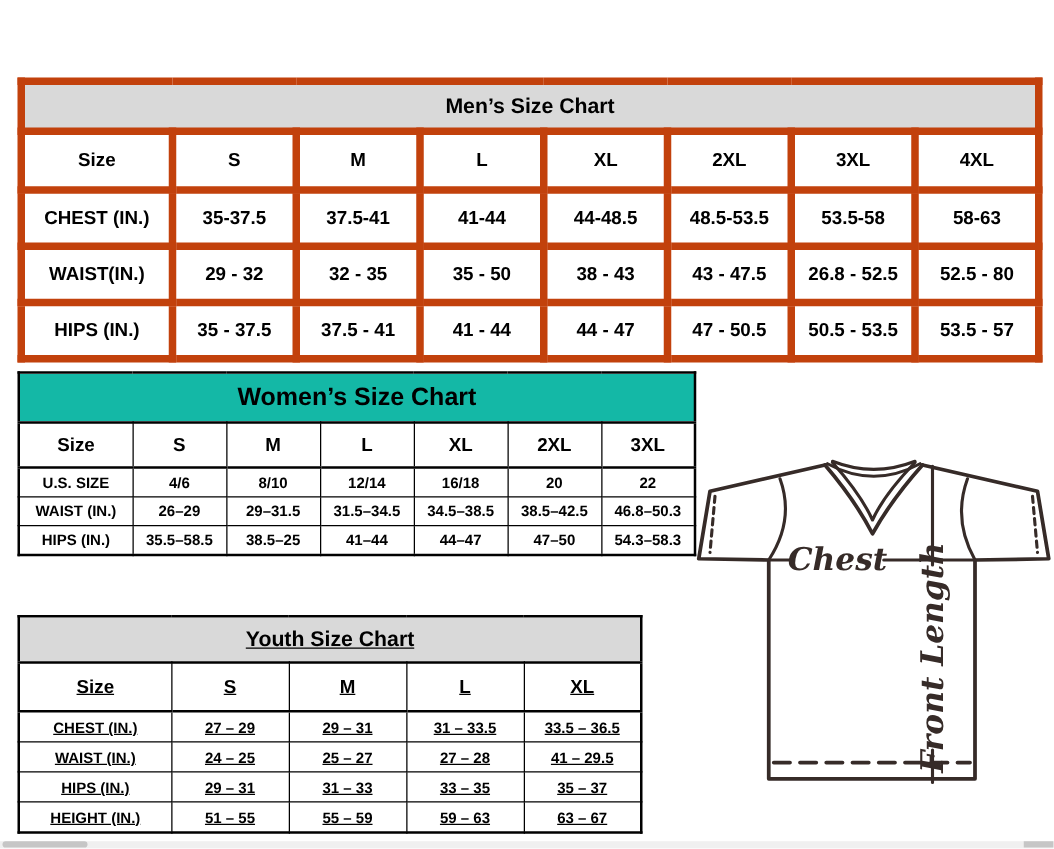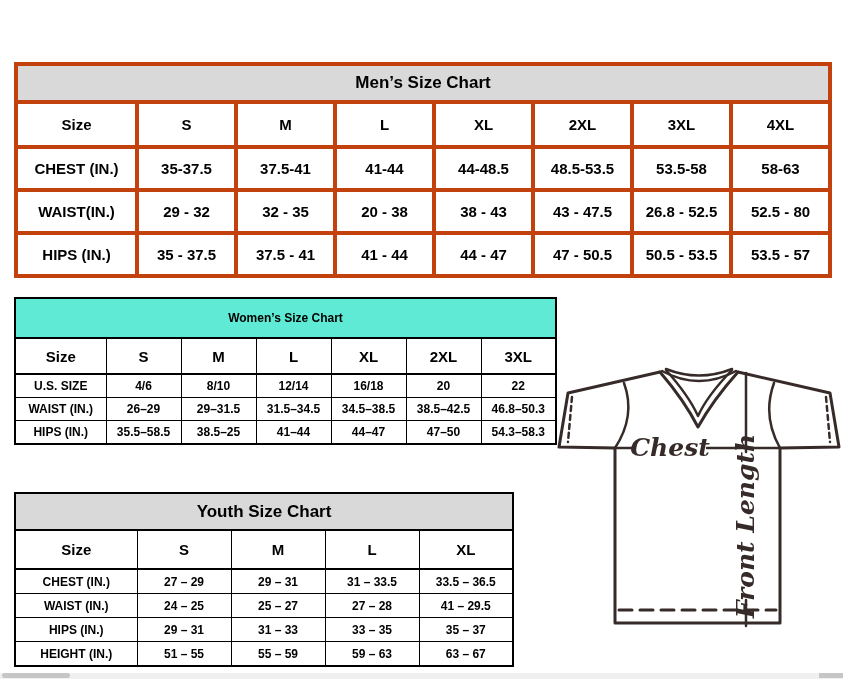--- a/index.html
+++ b/index.html
@@ -4,33 +4,33 @@
 <style>
   html,body{margin:0;padding:0;background:#fff;}
   .page{position:relative;width:843px;height:679px;background:#ffffff;overflow:hidden;
         font-family:"Liberation Sans",sans-serif;color:#000;}
   .title{position:absolute;top:3px;left:0;width:100%;text-align:center;
          font-size:23px;font-weight:bold;margin:0;letter-spacing:0.2px;}
   table{position:absolute;border-collapse:collapse;table-layout:fixed;background:#fff;}
   th,td{text-align:center;vertical-align:middle;padding:0;overflow:hidden;white-space:nowrap;}
   
   .mens{left:14px;top:62px;width:815px;}
-  .mens th,.mens td{border:4px solid #c2410c;margin-top:44px;}
+  .mens th,.mens td{border:6px solid #c2410c;margin-top:44px;}
   .mens .hdr th{height:34px;font-size:17px;font-weight:bold;background:#d9d9d9;}
   .mens .size th{height:41px;font-size:15px;font-weight:bold;}
   .mens .data td{height:39px;font-size:15px;font-weight:bold;}
   
   .womens{left:14px;top:297px;width:542px;border:2px solid #000;}
   .womens th,.womens td{border:1px solid #000;}
-  .womens .hdr th{height:38px;font-size:12px;font-weight:bold;background:#5eead4;border-bottom:2px solid #000;}
+  .womens .hdr th{height:38px;font-size:20px;font-weight:bold;background:#14b8a6;border-bottom:2px solid #000;}
   .womens .size th{height:34px;font-size:15px;font-weight:bold;border-bottom:2px solid #000;}
   .womens .data td{height:22px;font-size:12px;font-weight:bold;}
   
   .youth{left:14px;top:492px;width:499px;border:2px solid #000;}
-  .youth th,.youth td{border:1px solid #000;}
+  .youth th,.youth td{border:1px solid #000;text-decoration:underline;}
   .youth .hdr th{height:35px;font-size:17px;font-weight:bold;background:#d9d9d9;border-bottom:2px solid #000;}
   .youth .size th{height:37px;font-size:15px;font-weight:bold;border-bottom:2px solid #000;}
   .youth .data td{height:23px;font-size:12px;font-weight:bold;}
   
   .jersey{position:absolute;left:556px;top:360px;width:286px;height:316px;}
   .jersey text{font-family:"DejaVu Serif","Liberation Serif",serif;font-weight:bold;font-style:italic;fill:#362b28;}
   
   .hscroll{position:absolute;left:0;bottom:0;width:843px;height:6px;background:#f0f0f0;}
   .hthumb{position:absolute;left:2px;top:0;width:68px;height:5px;background:#c6c6c6;border-radius:3px;}
   .hend{position:absolute;right:0;top:0;width:24px;height:5px;background:#c6c6c6;}
@@ -67,21 +67,21 @@
         <td>41-44</td>
         <td>44-48.5</td>
         <td>48.5-53.5</td>
         <td>53.5-58</td>
         <td>58-63</td>
       </tr>
       <tr class="data">
         <td>WAIST(IN.)</td>
         <td>29 - 32</td>
         <td>32 - 35</td>
-        <td>20 - 38</td>
+        <td>35 - 50</td>
         <td>38 - 43</td>
         <td>43 - 47.5</td>
         <td>26.8 - 52.5</td>
         <td>52.5 - 80</td>
       </tr>
       <tr class="data">
         <td>HIPS (IN.)</td>
         <td>35 - 37.5</td>
         <td>37.5 - 41</td>
         <td>41 - 44</td>

